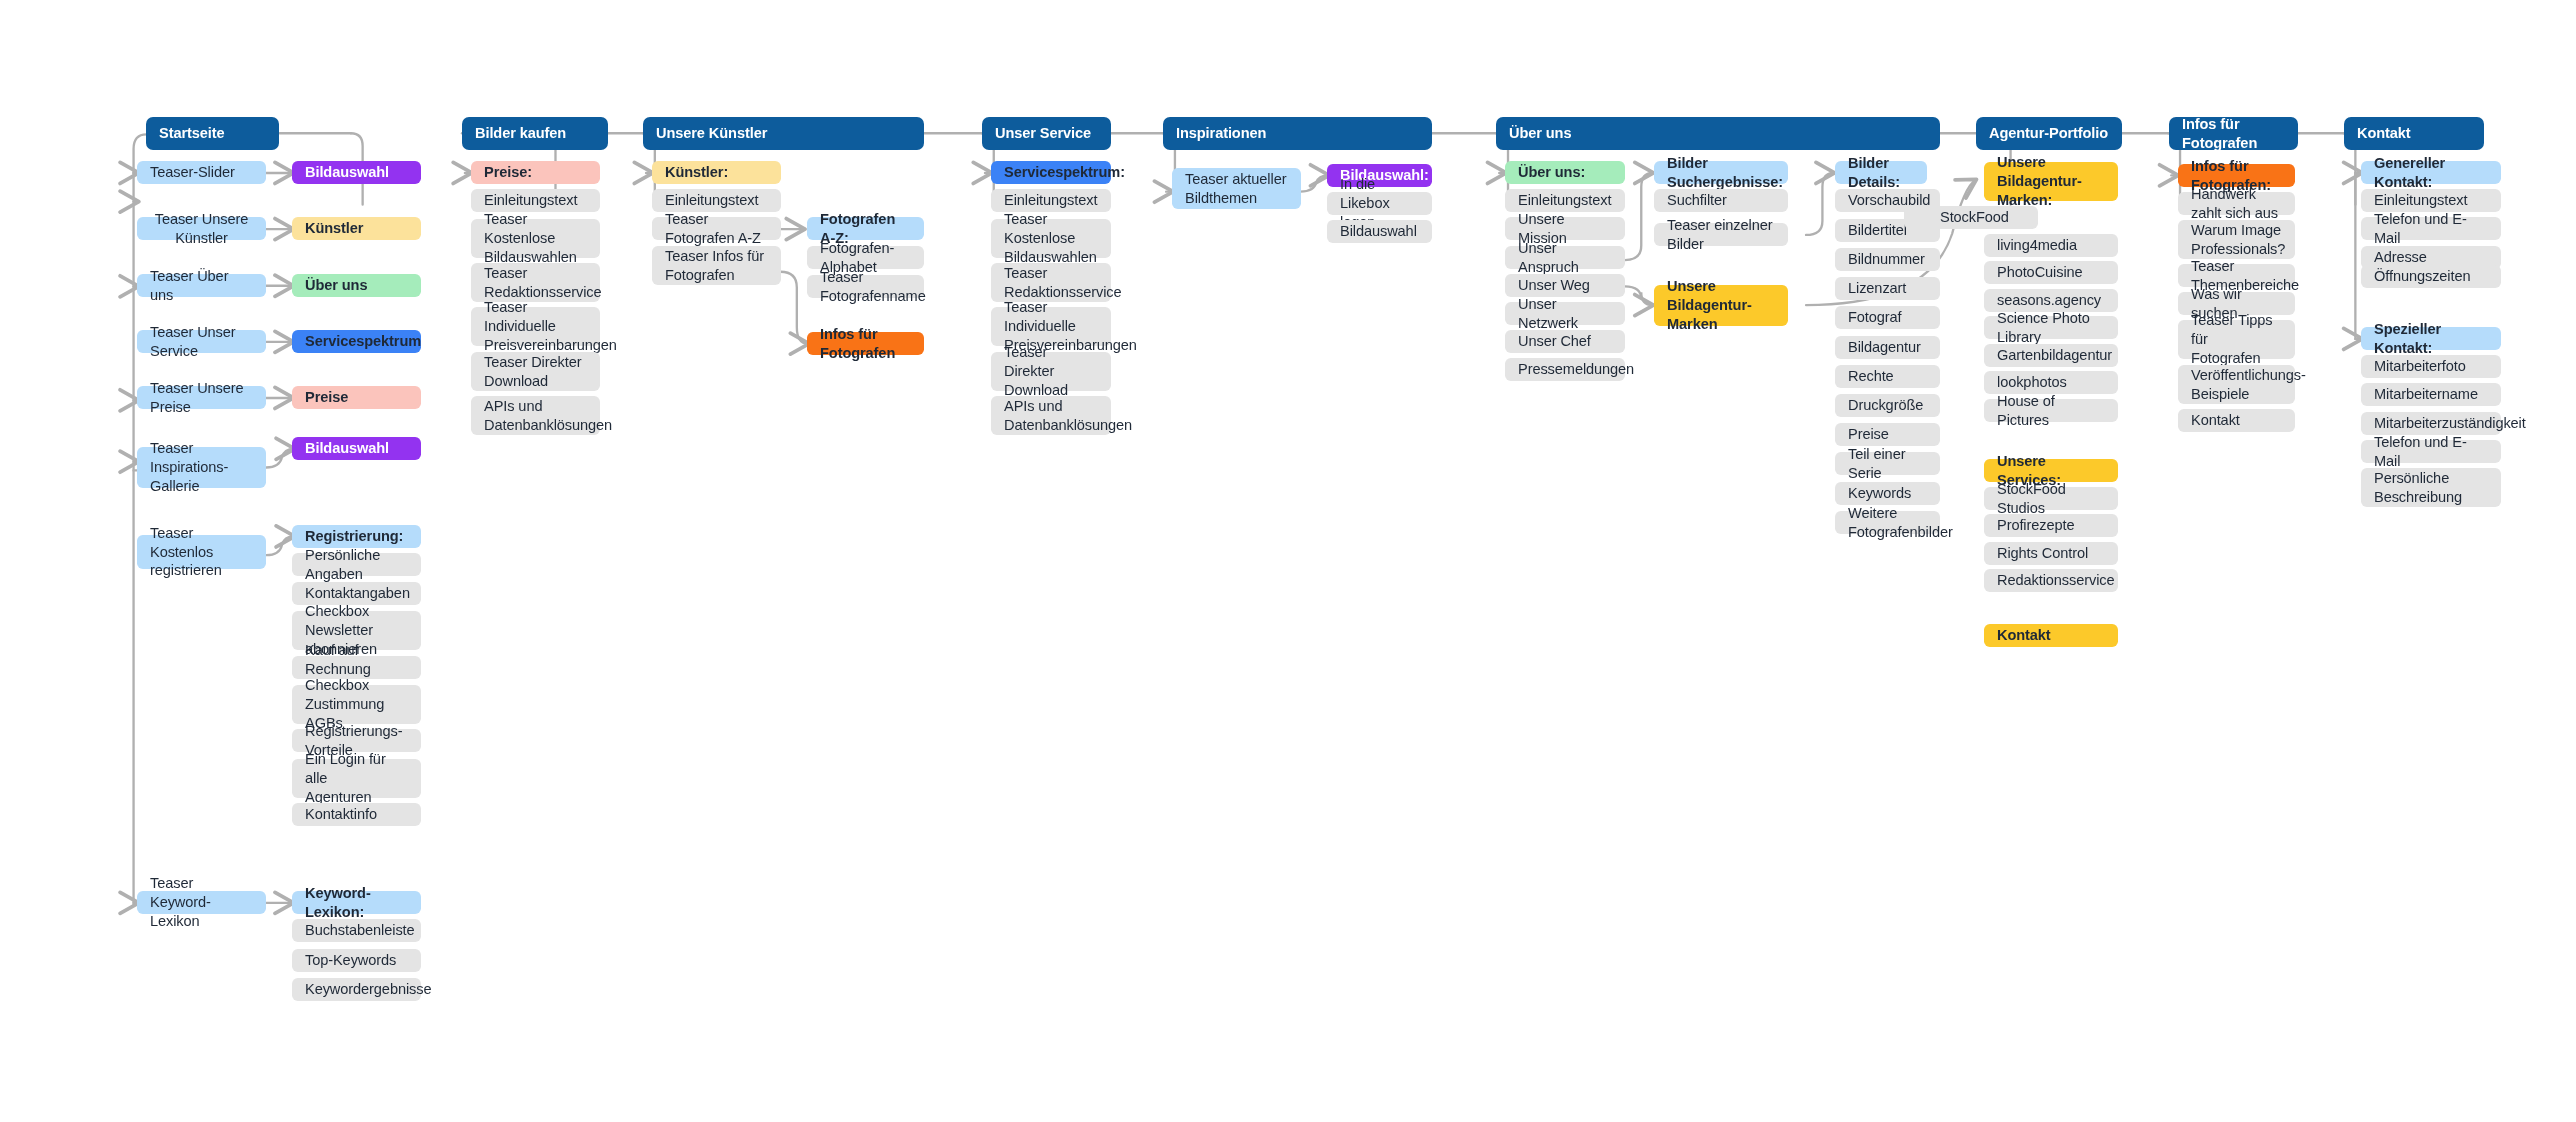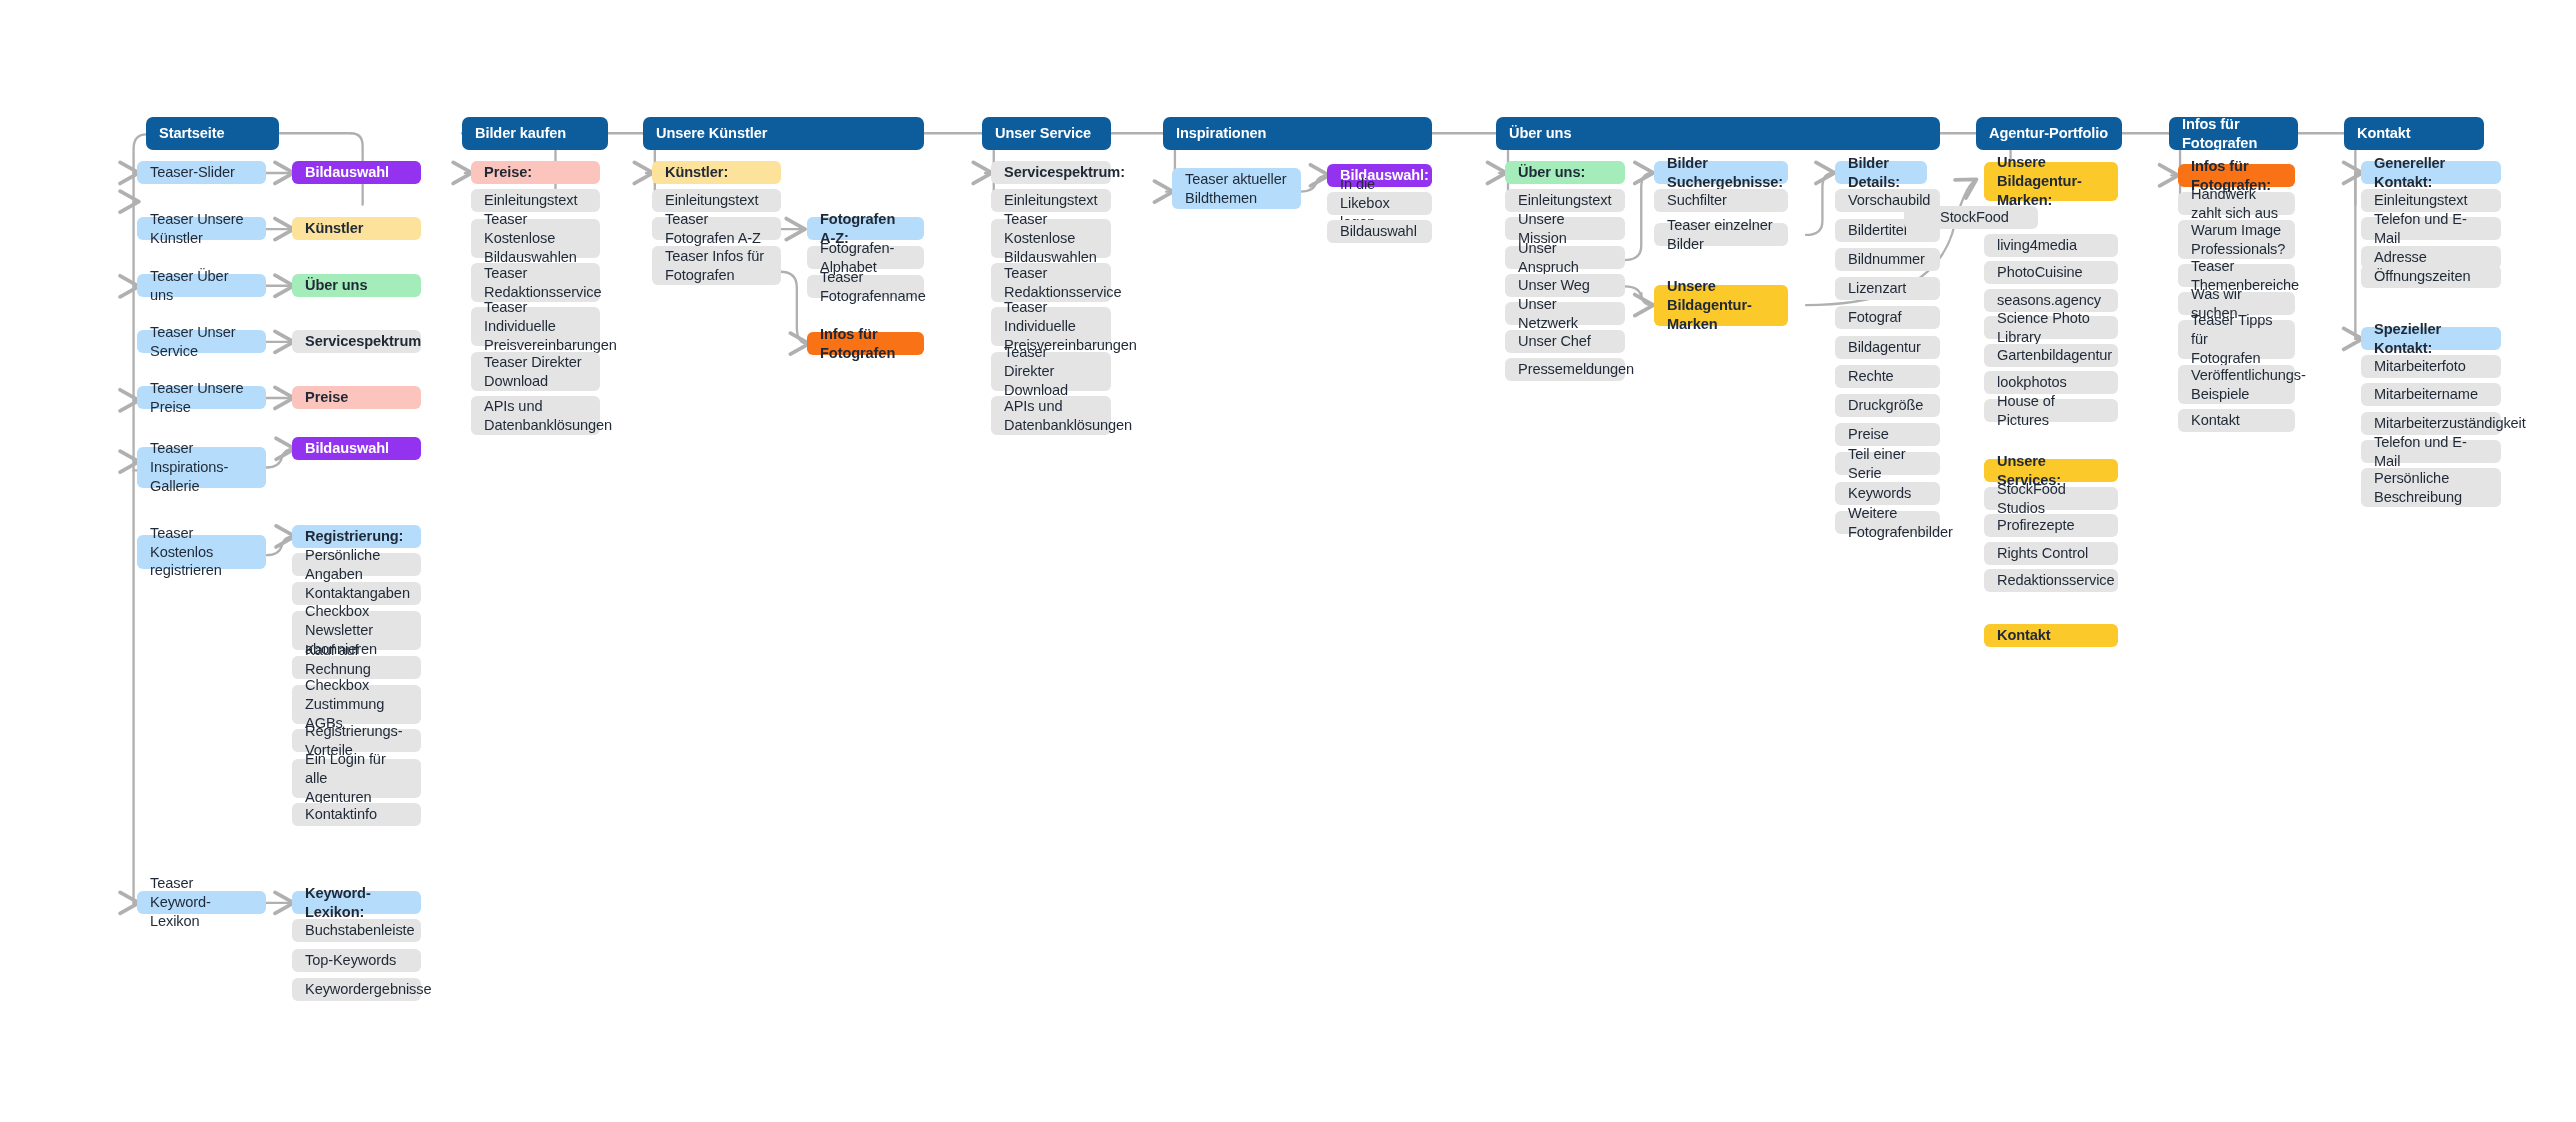--- a/index.html
+++ b/index.html
@@ -37,21 +37,21 @@
     color: #ffffff;
     font-weight: 600;
     border-radius: 7px;
   }
   .node.sub      { background: #e4e4e4; }
   .node.lblue    { background: #b5dcfb; font-weight: 600; }
   .node.lblue-plain { background: #b5dcfb; font-weight: 400; }
   .node.purple   { background: #9333f0; color: #ffffff; font-weight: 600; }
   .node.yellow   { background: #fce29b; font-weight: 600; }
   .node.green    { background: #a5ecbb; font-weight: 600; }
-  .node.lilac    { background: #e5e5e5; font-weight: 600; }
+  .node.lilac    { background: #3b82f6; font-weight: 600; }
   .node.pink     { background: #fbc4bc; font-weight: 600; }
   .node.orange   { background: #f97316; font-weight: 600; }
   .node.gold     { background: #fcc92a; font-weight: 600; }
   .node .txt { width: 100%; white-space: pre-line; }
 </style>
 </head>
 <body>
 
 <div id="canvas">
 
@@ -140,21 +140,21 @@
     </g>
   </svg>
 
   <div class="node header" style="left:146px; top:117px; width:133px; height:33px;">
     <span class="txt">Startseite</span>
   </div>
 
   <div class="node lblue-plain" style="left:137px; top:161px; width:129px; height:23.4px;">
     <span class="txt">Teaser-Slider</span>
   </div>
-  <div class="node lblue-plain" style="left:137px; top:217px; width:129px; height:23.4px;">
+  <div class="node lblue-plain" style="left:137px; top:217px; width:129px; height:23.4px;text-align:center;">
     <span class="txt">Teaser Unsere Künstler</span>
   </div>
   <div class="node lblue-plain" style="left:137px; top:274px; width:129px; height:23.4px;">
     <span class="txt">Teaser Über uns</span>
   </div>
   <div class="node lblue-plain" style="left:137px; top:330px; width:129px; height:23.4px;">
     <span class="txt">Teaser Unser Service</span>
   </div>
   <div class="node lblue-plain" style="left:137px; top:386px; width:129px; height:23.4px;">
     <span class="txt">Teaser Unsere Preise</span>

